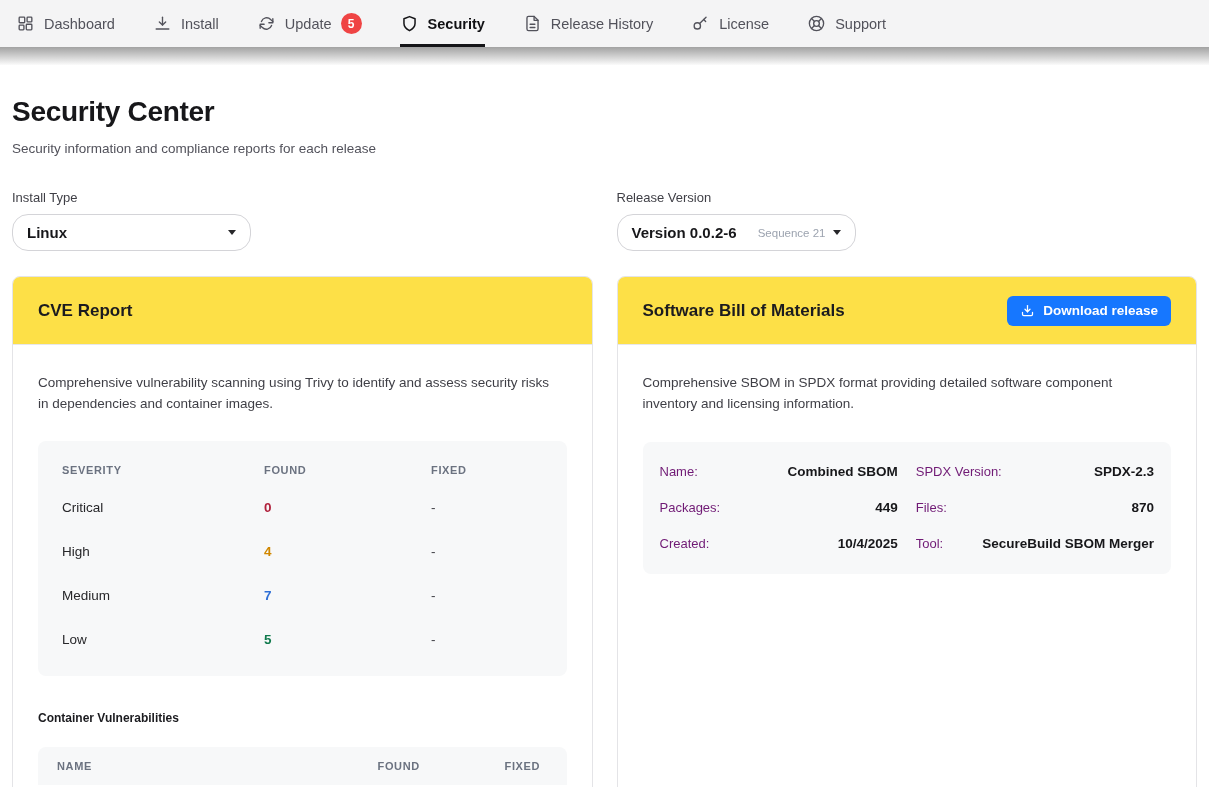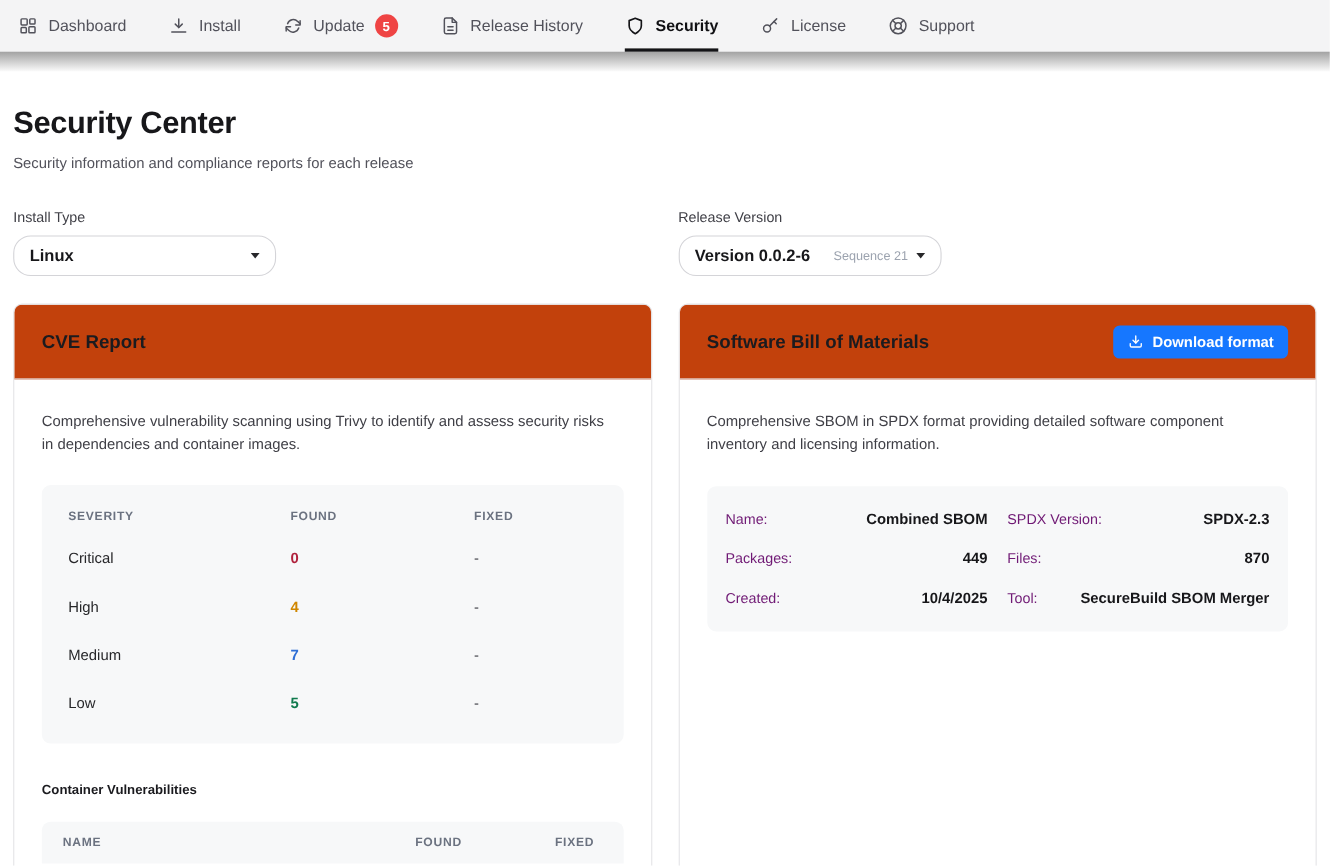--- a/index.html
+++ b/index.html
@@ -49,21 +49,21 @@
   }
   .select-value { font-size:15px; font-weight:700; color:#17171a; }
   .caret { width:0; height:0; border-left:4.5px solid transparent; border-right:4.5px solid transparent; border-top:5.5px solid #27272a; }
   .select-meta { display:flex; align-items:center; gap:7px; }
   .select-seq { font-size:11.5px; color:#9ca3af; }
 
   
   .cards { display:grid; grid-template-columns:1fr 1fr; gap:24px; align-items:stretch; margin-top:25px; }
   .card { border:1px solid #e4e4e7; border-radius:8px; background:#fff; overflow:hidden; min-height:520px; }
   .card-header {
-    height:68px; background:#c2410c; border-bottom:1px solid #e7e7ea;
+    height:68px; background:#fde047; border-bottom:1px solid #e7e7ea;
     display:flex; align-items:center; justify-content:space-between; padding:0 25px;
   }
   .card-title { font-size:17px; font-weight:700; color:#1b1b1f; }
   .card-body { padding:27px 25px 25px 25px; }
   .card-desc { font-size:13.5px; color:#3f3f46; line-height:1.58; max-width:525px; }
 
   
   .sev-table { background:#f7f8f9; border-radius:8px; margin-top:26px; padding:13px 24px 14px 24px; }
   .sev-row { display:grid; grid-template-columns:202px 167px 1fr; align-items:center; height:44px; }
   .sev-row.head { height:32px; }
@@ -121,34 +121,34 @@
     <a class="nav-item">
       <svg viewBox="0 0 24 24">
         <path d="M20 6v5h-5"></path>
           <path d="M4 18v-5h5"></path>
         <path d="M5.6 9.5a7 7 0 0 1 11.6-2.6L20 9.5"></path>
           <path d="M18.4 14.5a7 7 0 0 1-11.6 2.6L4 14.5"></path>
       </svg>
       <span>Update</span>
       <span class="nav-badge">5</span>
     </a>
+    <a class="nav-item active">
+      <svg viewBox="0 0 24 24">
+        <path d="M12 21s7-3.6 7-9V6l-7-2.7L5 6v6c0 5.4 7 9 7 9z"></path>
+      </svg>
+      <span>Security</span>
+    </a>
     <a class="nav-item">
       <svg viewBox="0 0 24 24">
         <path d="M14 3H7a2 2 0 0 0-2 2v14a2 2 0 0 0 2 2h10a2 2 0 0 0 2-2V8z"></path>
         <path d="M14 3v5h5"></path>
           <path d="M9 13h6"></path>
           <path d="M9 17h6"></path>
       </svg>
       <span>Release History</span>
-    </a>
-    <a class="nav-item active">
-      <svg viewBox="0 0 24 24">
-        <path d="M12 21s7-3.6 7-9V6l-7-2.7L5 6v6c0 5.4 7 9 7 9z"></path>
-      </svg>
-      <span>Security</span>
     </a>
     <a class="nav-item">
       <svg viewBox="0 0 24 24">
         <circle cx="8" cy="15" r="4"></circle>
           <path d="M10.9 12.1 19 4"></path>
           <path d="M16 7l2.5 2.5"></path>
       </svg>
       <span>License</span>
     </a>
     <a class="nav-item">
@@ -237,21 +237,21 @@
 
       <section class="card">
         <div class="card-header">
           <span class="card-title">Software Bill of Materials</span>
           <button class="btn-primary">
             <svg viewBox="0 0 24 24">
               <path d="M12 4v10"></path>
                 <path d="M8 10l4 4 4-4"></path>
                 <path d="M4 15v3a2 2 0 0 0 2 2h12a2 2 0 0 0 2-2v-3"></path>
             </svg>
-            <span>Download format</span>
+            <span>Download release</span>
           </button>
         </div>
         <div class="card-body">
           <p class="card-desc">Comprehensive SBOM in SPDX format providing detailed software component inventory and licensing information.</p>
 
           <div class="sbom-grid">
             <div class="sbom-cell">
               <span class="sbom-label">Name:</span>
               <span class="sbom-value">Combined SBOM</span>
             </div>

